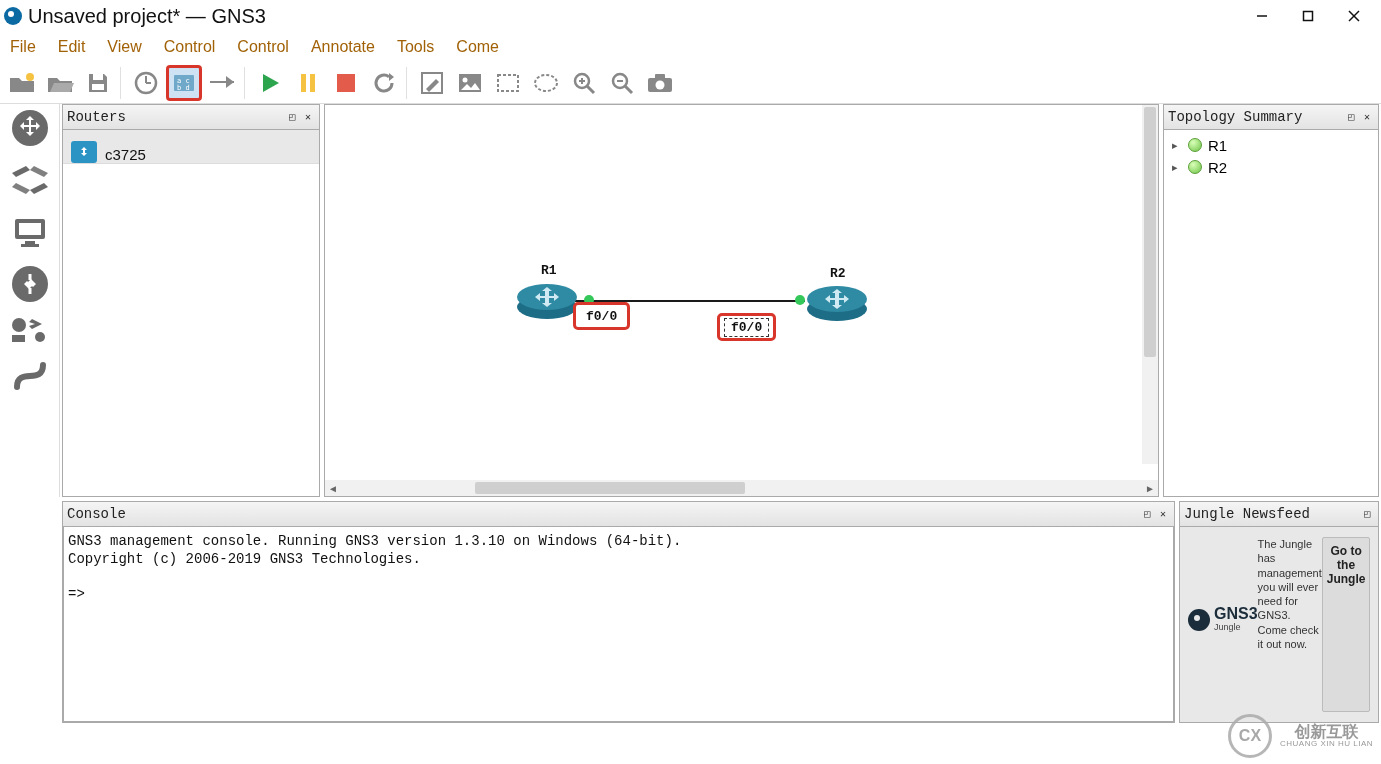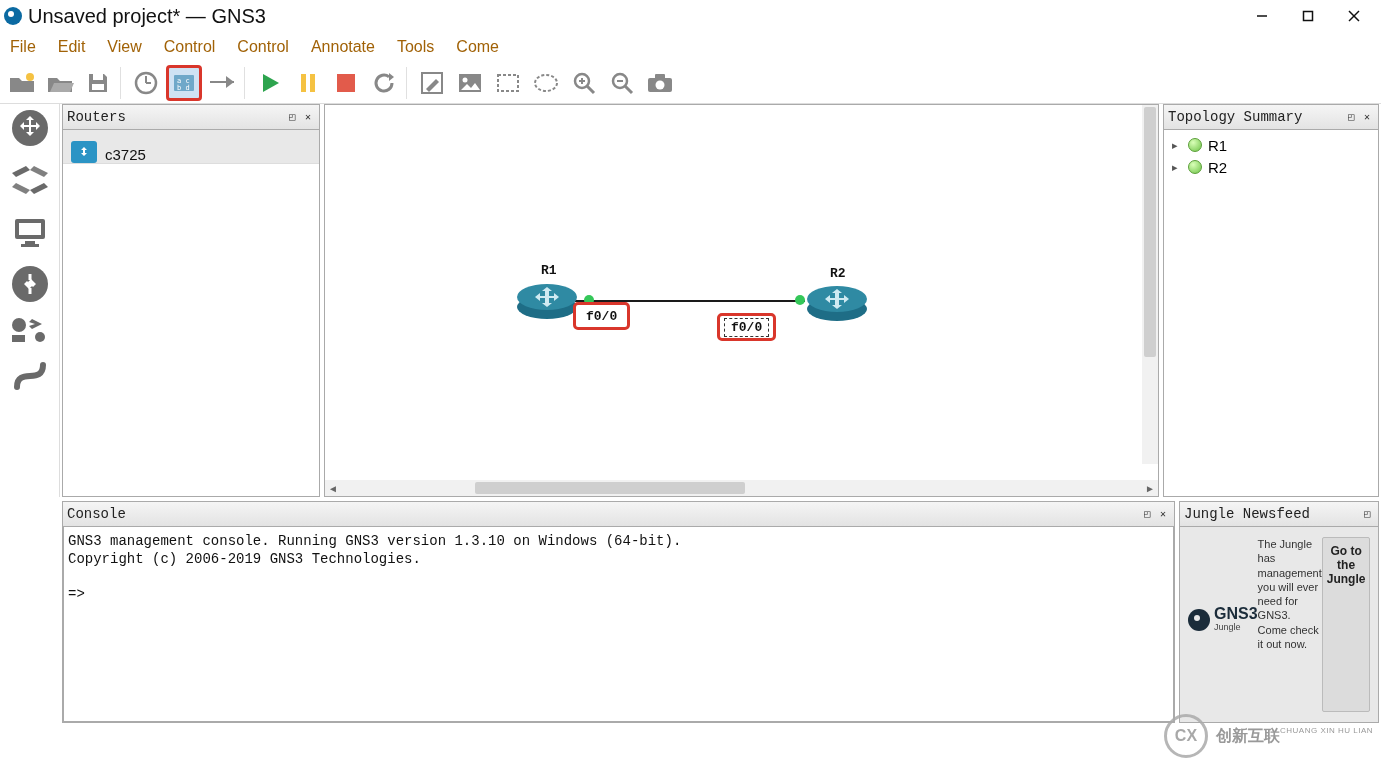--- a/index.html
+++ b/index.html
@@ -71,21 +71,21 @@
   .news-logo .gl { width:22px; height:22px; background:#1b2c3a; border-radius:50%; position:relative;}
   .news-logo .gl::after{content:"";position:absolute;width:6px;height:6px;background:#e8e8e8;border-radius:50%;top:6px;left:6px;}
   .news-logo .gtxt { font-weight:bold; font-size:16px; color:#1b2c3a; line-height:0.9;}
   .news-logo .gsub { font-size:9px; color:#444;}
   .news-head { font-weight:bold; font-size:11.5px; margin-bottom:4px; color:#1b2c3a;}
   .news-body { font-size:11px; color:#333; line-height:1.3; margin-bottom:12px;}
   .news-btn { background:#dcdcdc; border:1px solid #bbb; text-align:center; padding:6px 4px; font-size:12px; font-weight:bold; color:#222; border-radius:2px;}
   
   .watermark { position:absolute; right:8px; bottom:6px; display:flex; align-items:center; gap:8px; opacity:0.85;}
   .watermark .wcircle { width:44px; height:44px; border:3px solid #aaa; border-radius:50%; display:flex; align-items:center; justify-content:center; font-weight:bold; font-size:16px; color:#999;}
-  .watermark .wtxt { display:flex; font-size:12px; color:#888; line-height:1.1;}
+  .watermark .wtxt { display:flex; flex-direction:column; font-size:12px; color:#888; line-height:1.1;align-items:center;}
   
 </style>
 </head>
 <body>
 
 <div class="titlebar">
   <div class="app-icon"></div>
   <div class="title">Unsaved project* — GNS3</div>
   <div class="winctrl">
     <div class="winbtn">

